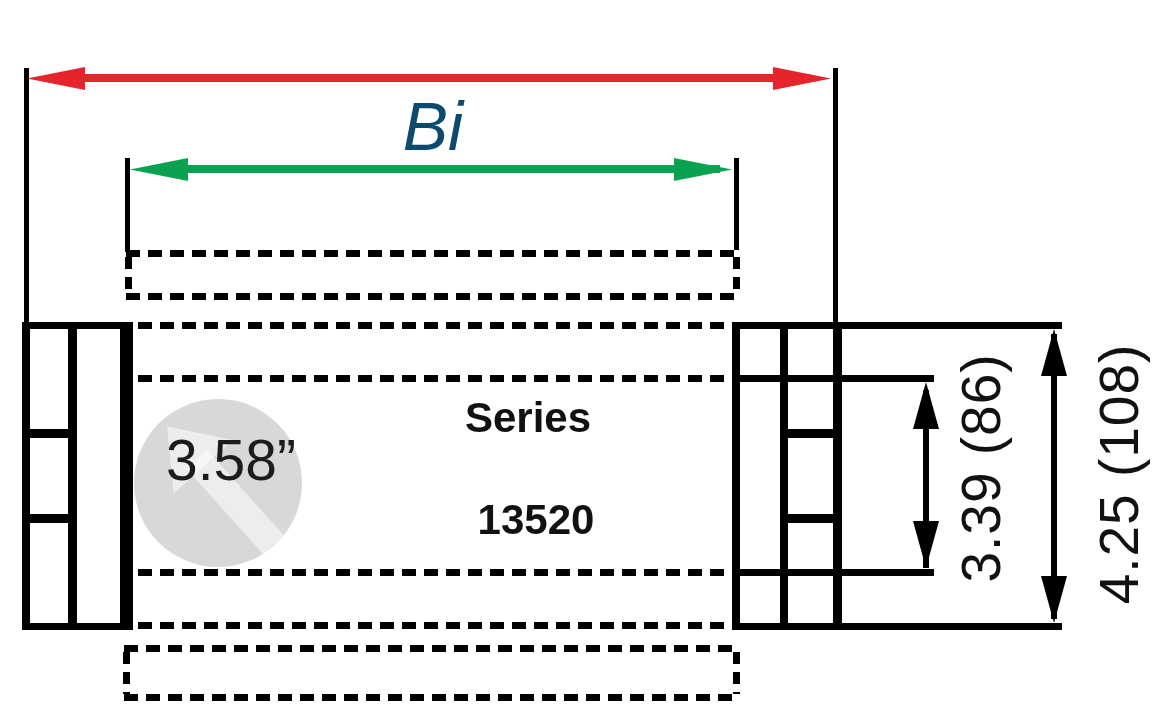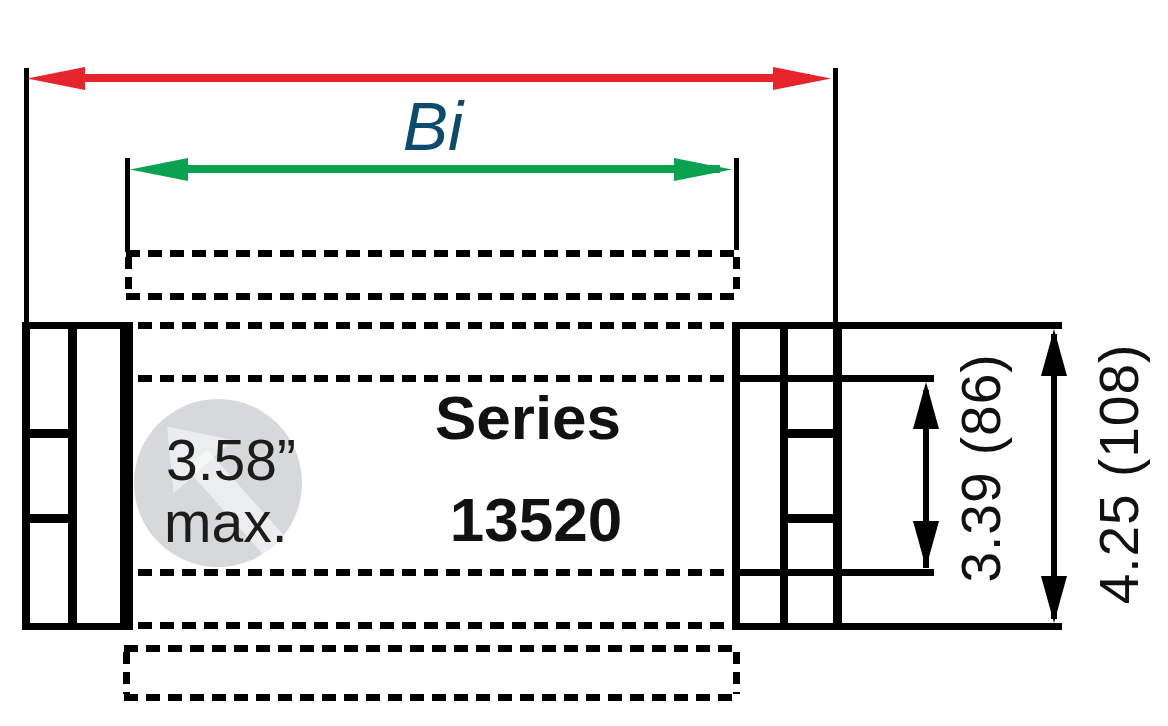--- a/index.html
+++ b/index.html
@@ -13,21 +13,21 @@
   .abs{position:absolute;}
   .solid{position:absolute;background:#000;}
   
   .dh{position:absolute;height:7px;
       background:repeating-linear-gradient(to right,#000 0 14px,transparent 14px 22px);}
   .dv{position:absolute;width:7px;
       background:repeating-linear-gradient(to bottom,#000 0 12px,transparent 12px 20px);}
   .ctr{position:absolute;transform:translate(-50%,-50%);white-space:nowrap;line-height:1;}
   .rot{position:absolute;transform:translate(-50%,-50%) rotate(-90deg);white-space:nowrap;line-height:1;}
   .dim-label{font-size:68px;font-style:italic;}
-  .series-text{font-size:62px;font-weight:bold;color:#111;}
+  .series-text{font-size:42px;font-weight:bold;color:#111;}
   .vdim-text{font-size:55px;color:#111;letter-spacing:1px;}
   .badge-text{position:absolute;font-size:57px;color:#1c1c1c;line-height:1;white-space:nowrap;}
   .head{position:absolute;}
   .head-left {width:58px;height:23px;clip-path:polygon(0 50%,100% 0,100% 100%);}
   .head-right{width:58px;height:23px;clip-path:polygon(100% 50%,0 0,0 100%);}
   .head-up   {width:26px;height:47px;background:#000;clip-path:polygon(50% 0,100% 100%,0 100%);}
   .head-down {width:26px;height:47px;background:#000;clip-path:polygon(0 0,100% 0,50% 100%);}
 </style>
 </head>
 <body>
@@ -95,18 +95,17 @@
 
   <div class="abs" style="left:134px;top:399px;width:168px;height:168px;border-radius:50%;background:#D6D8D9;overflow:hidden;">
     <svg width="168" height="168" viewBox="0 0 168 168">
       <g fill="rgba(255,255,255,0.55)" transform="rotate(-42 84 84)">
         <rect x="70" y="52" width="28" height="118"></rect>
         <polygon points="84,8 44,62 124,62"></polygon>
       </g>
     </svg>
   </div>
   <div class="badge-text" style="left:166px;top:432px;">3.58”</div>
-  <div class="badge-text" style="left:164px;top:494px;">max.</div>
 
   <div class="ctr series-text" style="left:528px;top:418px;">Series</div>
   <div class="ctr series-text" style="left:536px;top:520px;">13520</div>
 
 </div>
 
 </body></html>

